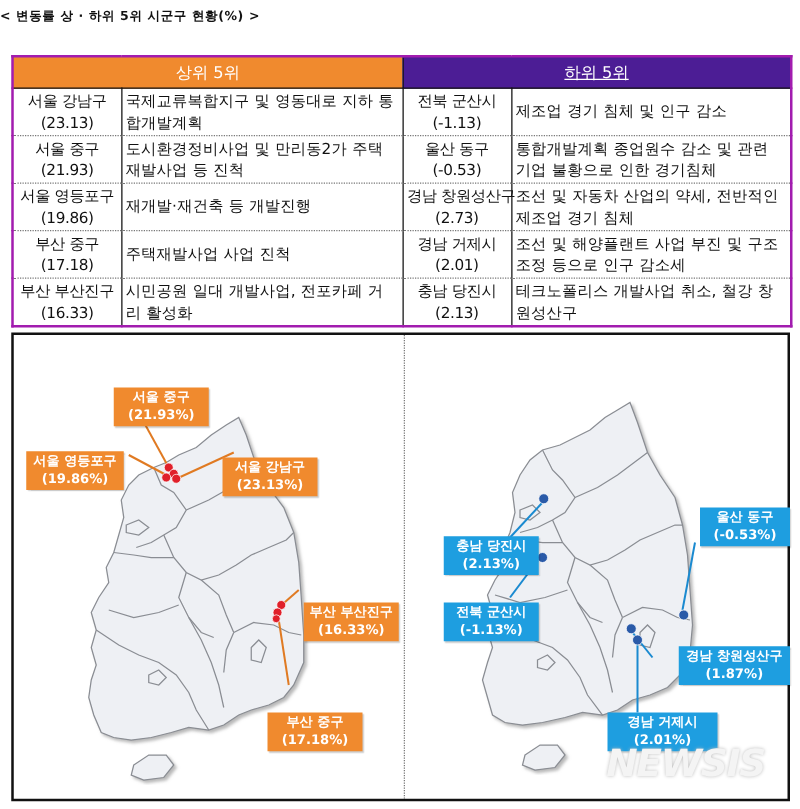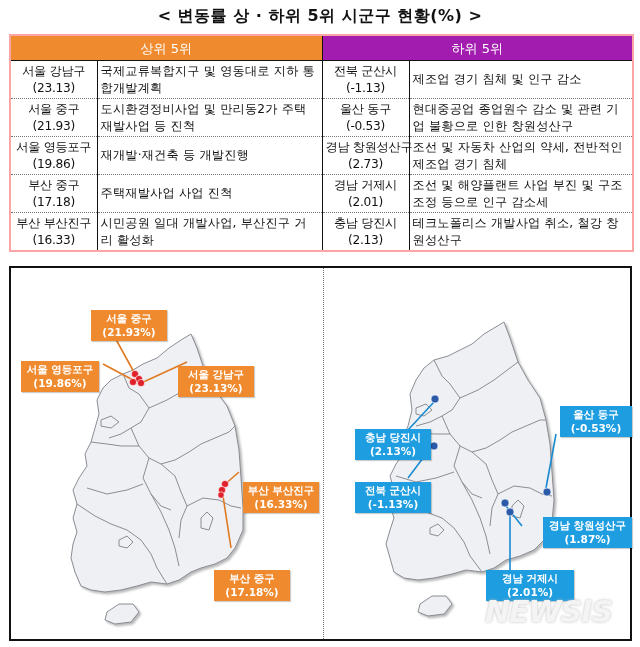--- a/index.html
+++ b/index.html
@@ -1,22 +1,22 @@
 <!DOCTYPE html>
 <html><head>
 <meta charset="utf-8">
 <style>
   html, body { margin:0; padding:0; background:#ffffff; }
   body { width:640px; height:647px; position:relative; overflow:hidden; font-family:"DejaVu Sans", sans-serif; color:#111; }
-  .title { position:absolute; left:0; top:6px; width:640px; text-align:center; font-size:16px; font-weight:bold; letter-spacing:0.5px; }
-  table.t { position:absolute; left:9px; top:34px; width:623px; border-collapse:collapse; table-layout:fixed; border:2px solid #fca5a5;padding-left:34px; }
+  .title { position:absolute; left:0; top:6px; width:640px; font-size:10px; font-weight:bold; letter-spacing:0.5px; }
+  table.t { position:absolute; left:9px; top:44px; width:623px; border-collapse:collapse; table-layout:fixed; border:2px solid #a21caf;padding-left:34px; }
   table.t td { font-size:12.2px; line-height:17px; padding:1px 3px; vertical-align:middle; border-left:1px solid #111; border-right:1px solid #111; border-bottom:1px dotted #777; }
   table.t tr.hdr td { height:24px; color:#fff; text-align:center; font-size:13px; border-bottom:1px solid #111; padding:0; }
   td.h-top { background:#f08a2e; }
-  td.h-bot { background:#a21caf; }
+  td.h-bot { background:#4c1d95;text-decoration:underline; }
   td.reg { text-align:center; white-space:nowrap; letter-spacing:-0.3px; }
   td.desc { text-align:left; letter-spacing:0.2px; }
   table.t tr.row td { height:35px; }
   .mapbox { position:absolute; left:9px; top:266px; width:623px; height:375px; border:2px solid #111; box-sizing:border-box; background:#fff; }
   .divider { position:absolute; left:312px; top:0; height:100%; border-left:1px dotted #777; }
   .map { position:absolute; }
   .callout { position:absolute; color:#fff; font-size:10.5px; line-height:14px; text-align:center; font-weight:bold; box-shadow:1px 1px 1px rgba(0,0,0,0.2); }
   .callout.o { background:#f08a2e; }
   .callout.b { background:#1e9ee0; }
   .newsis { position:absolute; right:18px; bottom:10px; font-size:30px; font-weight:bold; font-style:italic; color:#f4f4f4; letter-spacing:-1px; text-shadow:0 0 3px #bbb; font-family:"DejaVu Sans", sans-serif;margin-left:37px; }
@@ -41,37 +41,37 @@
   <tr class="row">
     <td class="reg"><span>서울 강남구</span><br><span>(23.13)</span></td>
     <td class="desc">국제교류복합지구 및 영동대로 지하 통합개발계획</td>
     <td class="reg"><span>전북 군산시</span><br><span>(-1.13)</span></td>
     <td class="desc">제조업 경기 침체 및 인구 감소</td>
   </tr>
   <tr class="row">
     <td class="reg"><span>서울 중구</span><br><span>(21.93)</span></td>
     <td class="desc">도시환경정비사업 및 만리동2가 주택재발사업 등 진척</td>
     <td class="reg"><span>울산 동구</span><br><span>(-0.53)</span></td>
-    <td class="desc">현대중공업 종업원수 감소 및 관련 기업 불황으로 인한 창원성산구</td>
+    <td class="desc">통합개발계획 종업원수 감소 및 관련 기업 불황으로 인한 경기침체</td>
   </tr>
   <tr class="row">
     <td class="reg"><span>서울 영등포구</span><br><span>(19.86)</span></td>
     <td class="desc">재개발·재건축 등 개발진행</td>
     <td class="reg"><span>경남 창원성산구</span><br><span>(2.73)</span></td>
     <td class="desc">조선 및 자동차 산업의 약세, 전반적인 제조업 경기 침체</td>
   </tr>
   <tr class="row">
     <td class="reg"><span>부산 중구</span><br><span>(17.18)</span></td>
     <td class="desc">주택재발사업 사업 진척</td>
     <td class="reg"><span>경남 거제시</span><br><span>(2.01)</span></td>
     <td class="desc">조선 및 해양플랜트 사업 부진 및 구조조정 등으로 인구 감소세</td>
   </tr>
   <tr class="row">
     <td class="reg"><span>부산 부산진구</span><br><span>(16.33)</span></td>
-    <td class="desc">시민공원 일대 개발사업, 부산진구 거리 활성화</td>
+    <td class="desc">시민공원 일대 개발사업, 전포카페 거리 활성화</td>
     <td class="reg"><span>충남 당진시</span><br><span>(2.13)</span></td>
     <td class="desc">테크노폴리스 개발사업 취소, 철강 창원성산구</td>
   </tr>
 </tbody>
   </table>
 
 <div class="mapbox">
   <div class="divider"></div>
 
   <svg class="map" style="left:0;top:0" width="312" height="371" viewBox="0 0 312 371">

